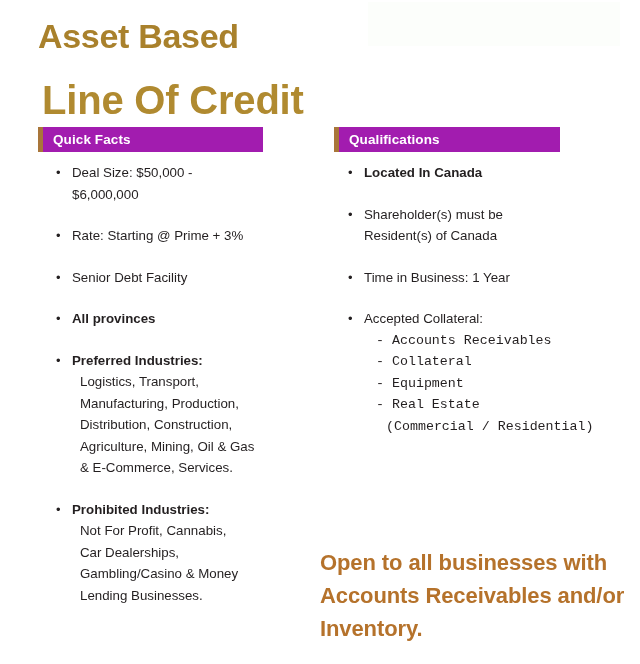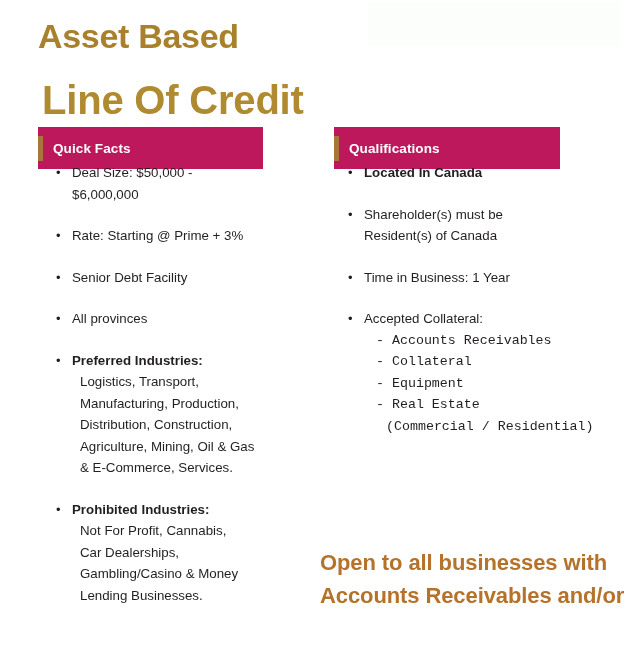--- a/index.html
+++ b/index.html
@@ -54,22 +54,22 @@
     color: #b08a30;
     letter-spacing: -0.2px;
     line-height: 1.2;
     margin: 20px 0 0 4px;
     white-space: nowrap;
   }
 
   
   .col-header {
     position: absolute;
-    height: 42px;
-    background: #be185d;
+    height: 25px;
+    background: #a21caf;
     display: flex;
     align-items: center;
     box-sizing: border-box;
   }
   .col-header .accent {
     width: 5px;
     height: 25px;
     background: #a9763a;
     flex: 0 0 auto;
   }
@@ -190,21 +190,21 @@
         <span class="body" style="margin-left: 0px;">
           <span class="body-line">Rate: Starting @ Prime + 3%</span>
         </span>
       </div>
       <div class="bullet-item">
         <span class="body" style="margin-left: 0px;">
           <span class="body-line">Senior Debt Facility</span>
         </span>
       </div>
       <div class="bullet-item">
-        <span class="body" style="margin-left: 0px;">
+        <span class="body" style="margin-left: 0px; font-weight: bold;">
           <span class="body-line">All provinces</span>
         </span>
       </div>
       <div class="bullet-item bold-label">
         <span class="label">Preferred Industries:</span>
         <span class="body">
           <span class="body-line">Logistics, Transport,</span>
           <span class="body-line">Manufacturing, Production,</span>
           <span class="body-line">Distribution, Construction,</span>
           <span class="body-line">Agriculture, Mining, Oil &amp; Gas</span>
@@ -247,15 +247,16 @@
           <li>- Equipment</li>
           <li>- Real Estate</li>
           <li class="no-dash">(Commercial / Residential)</li>
         </ul>
       </div>
     </div>
 
   <div class="closing">
     <span>Open to all businesses with</span>
     <span>Accounts Receivables and/or</span>
+    <span>Inventory.</span>
   </div>
 
 </div>
 
 </body></html>

